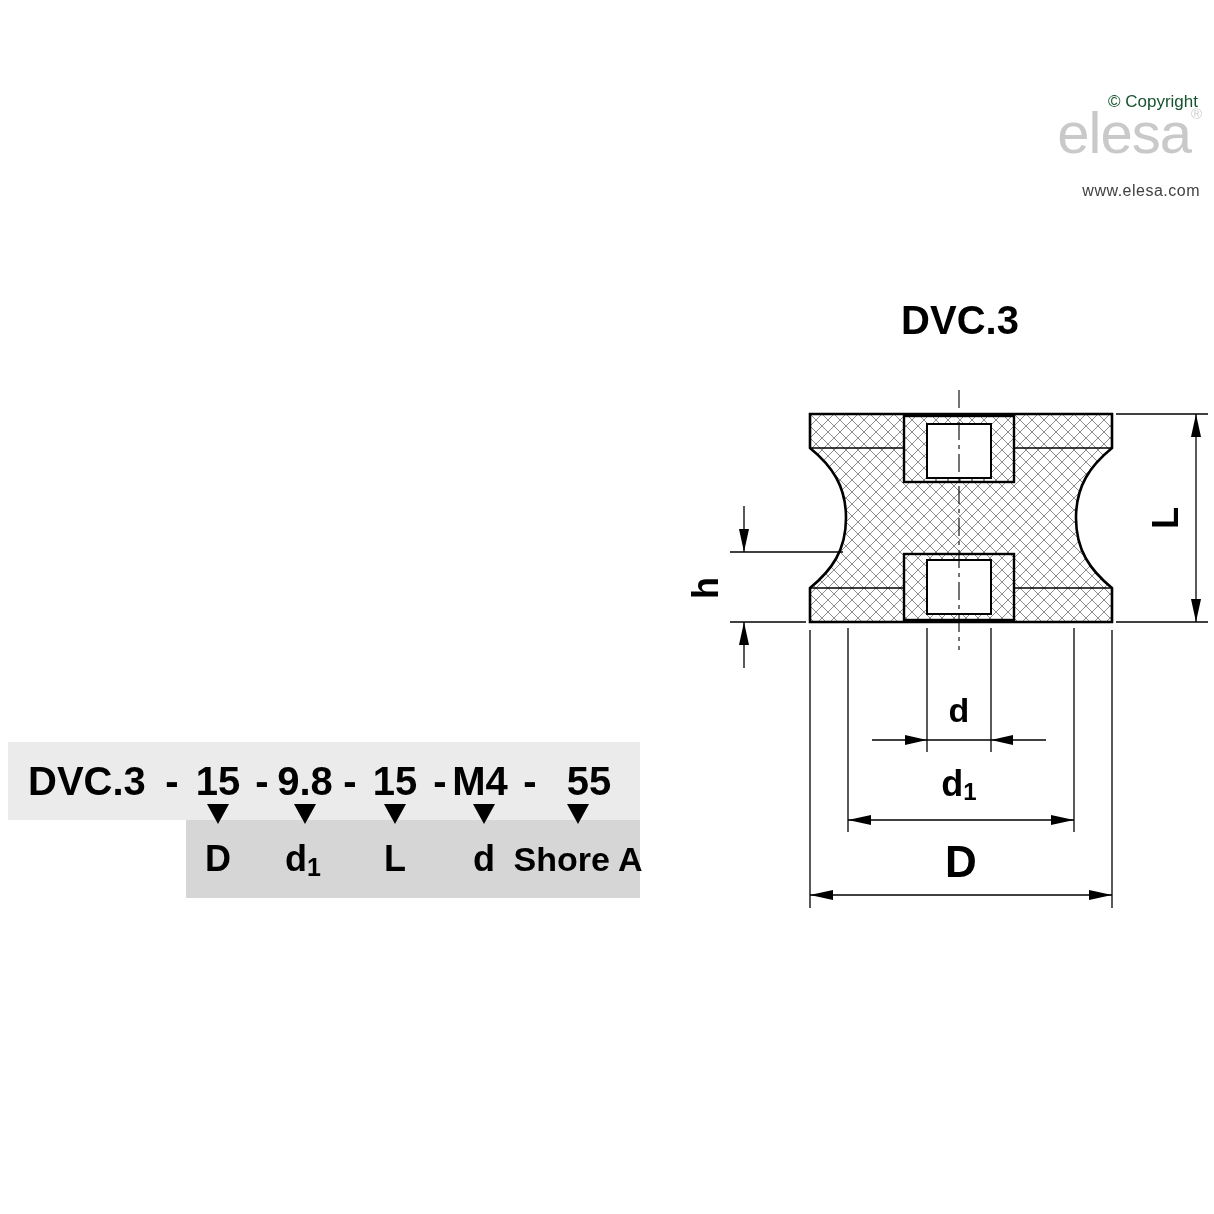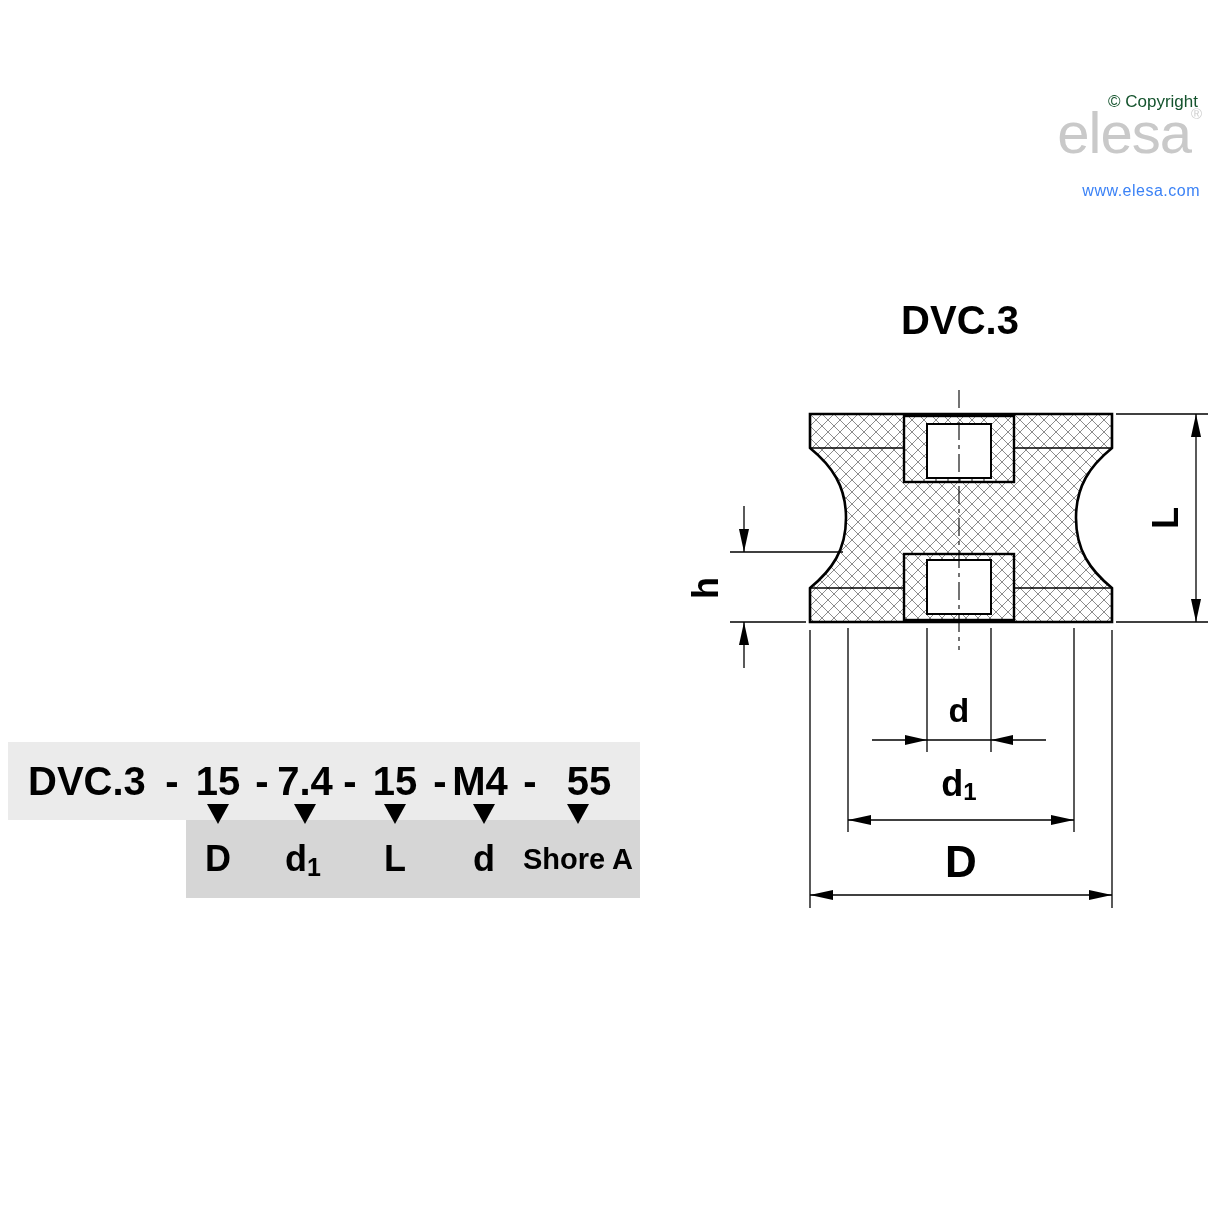--- a/index.html
+++ b/index.html
@@ -6,40 +6,40 @@
   .canvas {
     position:relative; width:1214px; height:1214px; background:#ffffff;
     font-family:"Liberation Sans", sans-serif; overflow:hidden;
   }
   .abs { position:absolute; }
 
   
   .copyright-line { right:16px; top:92px; font-size:17px; color:#14532d; text-align:right; }
   .brand-logo { right:12px; top:104px; font-size:58px; font-weight:normal; color:#c9c9c9; letter-spacing:-1px; line-height:1; }
   .brand-logo .reg { font-size:15px; color:#cfcfcf; vertical-align:34px; letter-spacing:0; }
-  .brand-site { right:14px; top:182px; font-size:16px; color:#3b82f6; letter-spacing:0.5px; }
+  .brand-site { right:14px; top:182px; font-size:16px; color:#404040; letter-spacing:0.5px; }
 
   
   .drawing-title { left:840px; top:298px; width:240px; text-align:center; font-size:40px; font-weight:bold; color:#000; }
   .dim-label { color:#000; font-weight:600; text-align:center; line-height:44px; }
   .dim-L  { left:1136px; top:496px; width:60px; height:44px; font-size:36px; transform:rotate(-90deg); }
   .dim-h  { left:676px;  top:566px; width:60px; height:44px; font-size:36px; transform:rotate(-90deg); }
   .dim-d  { left:919px;  top:688px; width:80px; height:44px; font-size:34px; }
   .dim-d1 { left:909px;  top:762px; width:100px; height:44px; font-size:36px; }
   .dim-D  { left:911px;  top:838px; width:100px; height:48px; font-size:44px; font-weight:bold; line-height:48px; }
   .sub1 { font-size:24px; position:relative; top:4px; }
 
   
   .band { position:absolute; }
   .band-top { left:8px; top:742px; width:632px; height:78px; }
   .band-bottom { left:186px; top:820px; width:454px; height:78px; }
   .code-text { position:absolute; top:742px; height:78px; line-height:78px; font-size:40px; font-weight:bold; color:#000; white-space:nowrap; }
   .code-center { transform:translateX(-50%); }
   .ord-label { position:absolute; top:820px; height:78px; line-height:78px; font-size:36px; font-weight:bold; color:#000; transform:translateX(-50%); white-space:nowrap; }
-  .ord-label.small { font-size:29px; }
+  .ord-label.small { font-size:34px; }
   .ord-label .sub1 { font-size:25px; top:5px; }
   .tri { position:absolute; width:0; height:0; border-left:11px solid transparent; border-right:11px solid transparent; border-top:20px solid #000; transform:translateX(-50%); top:804px; }
 </style>
 </head>
 <body>
 
 <div class="canvas">
 
   <div class="abs copyright-line">© Copyright</div>
   <div class="abs brand-logo"><span>elesa</span><span class="reg">®</span></div>
@@ -126,21 +126,21 @@
   <div class="abs dim-label dim-d1"><span>d</span><span class="sub1">1</span></div>
   <div class="abs dim-label dim-D">D</div>
 
   <div class="band band-top" style="background:#ebebeb"></div>
   <div class="band band-bottom" style="background:#d6d6d6"></div>
 
   <span class="code-text" style="left:28px">DVC.3</span>
   <span class="code-text code-center" style="left:172px">-</span>
   <span class="code-text code-center" style="left:218px">15</span>
   <span class="code-text code-center" style="left:262px">-</span>
-  <span class="code-text code-center" style="left:305px">7.4</span>
+  <span class="code-text code-center" style="left:305px">9.8</span>
   <span class="code-text code-center" style="left:350px">-</span>
   <span class="code-text code-center" style="left:395px">15</span>
   <span class="code-text code-center" style="left:440px">-</span>
   <span class="code-text code-center" style="left:480px">M4</span>
   <span class="code-text code-center" style="left:530px">-</span>
   <span class="code-text code-center" style="left:589px">55</span>
 
   <div class="tri" style="left:218px"></div>
   <div class="tri" style="left:305px"></div>
   <div class="tri" style="left:395px"></div>

